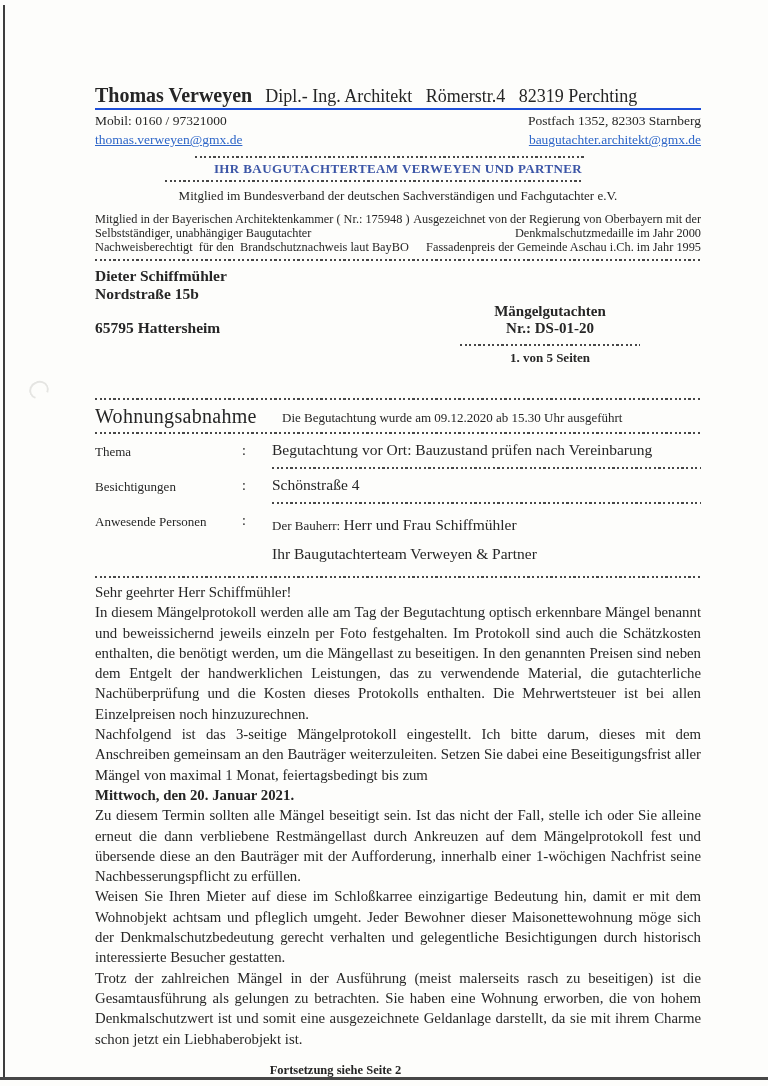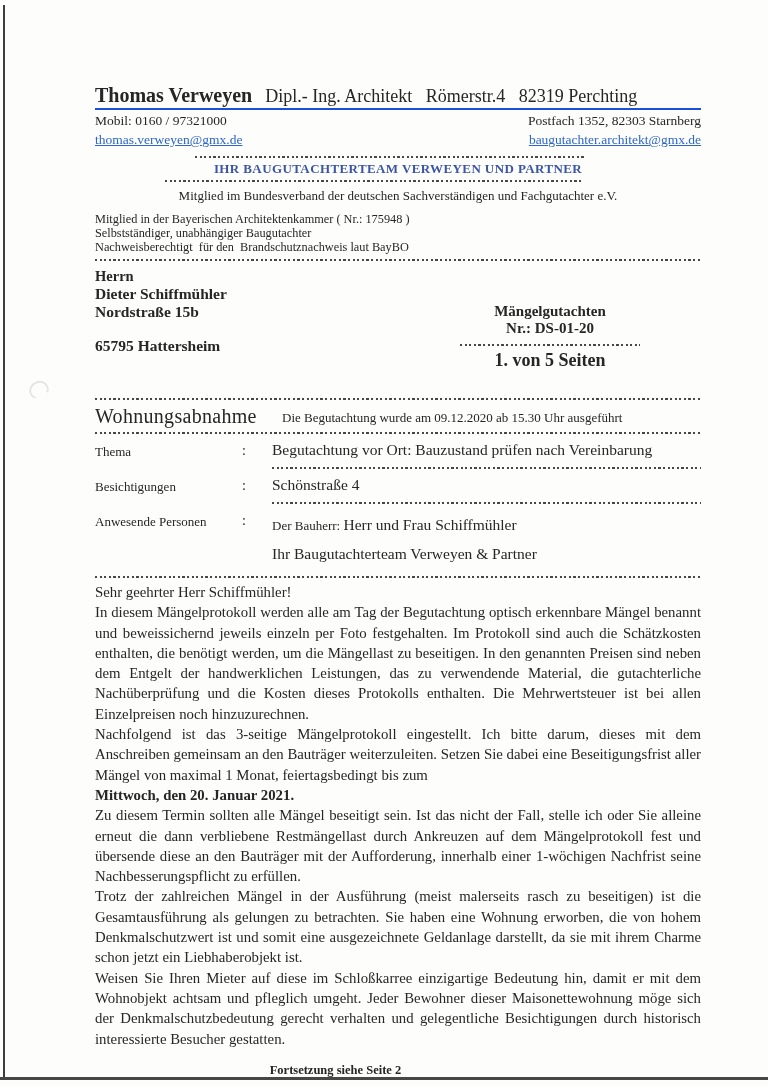--- a/index.html
+++ b/index.html
@@ -47,21 +47,21 @@
   
   .addr-section { position:relative; margin-top:6px; height:127px; }
   .recipient { font-weight:bold; }
   .r-salutation { font-size:14.5px; line-height:18px; }
   .r-line { font-size:15.5px; line-height:17.5px; }
   .r-city { margin-top:17px; }
   .report-box { position:absolute; left:360px; top:36px; width:190px; text-align:center; font-weight:bold; }
   .report-title  { font-size:15px; line-height:17px; }
   .report-number { font-size:15px; line-height:17px; }
   .report-dash   { margin:7px auto 0 auto; width:180px; }
-  .report-pages  { margin-top:4px; font-size:18px; }
+  .report-pages  { margin-top:4px; font-size:13px; }
 
   
   .dash-table-top { margin-top:4px; }
   .abnahme-row { display:grid; grid-template-columns:187px 1fr; align-items:center; padding:5px 0 4px 0; }
   .abnahme-label { font-size:20px; letter-spacing:0.3px; }
   .abnahme-note  { font-size:13px; padding-top:3px; }
   .meta-row { display:grid; grid-template-columns:147px 30px 1fr; padding:7px 0; }
   .meta-label { font-size:13px; padding-top:3px; }
   .meta-colon { font-size:14px; padding-top:2px; }
   .meta-value { font-size:15.5px; }
@@ -103,27 +103,31 @@
   <div class="dash dash2"></div>
 
   <div class="association">Mitglied im Bundesverband der deutschen Sachverständigen und Fachgutachter e.V.</div>
 
   <div class="creds">
     <div class="left">
       <div>Mitglied in der Bayerischen Architektenkammer ( Nr.: 175948 )</div>
       <div>Selbstständiger, unabhängiger Baugutachter</div>
       <div>Nachweisberechtigt  für den  Brandschutznachweis laut BayBO</div>
     </div>
+    <div class="right">
+      <div>Ausgezeichnet von der Regierung von Oberbayern mit der</div>
+      <div>Denkmalschutzmedaille im Jahr 2000</div>
+      <div>Fassadenpreis der Gemeinde Aschau i.Ch. im Jahr 1995</div>
+    </div>
   </div>
 
   <div class="dash full dash-after-creds"></div>
 
   <div class="addr-section">
     <div class="recipient">
-      <div class="r-salutation">Herrn</div>
       <div class="r-line">Dieter Schiffmühler</div>
       <div class="r-line">Nordstraße 15b</div>
       <div class="r-line r-city">65795 Hattersheim</div>
     </div>
     <div class="report-box">
       <div class="report-title">Mängelgutachten</div>
       <div class="report-number">Nr.: DS-01-20</div>
       <div class="dash report-dash"></div>
       <div class="report-pages">1. von 5 Seiten</div>
     </div>
@@ -168,18 +172,18 @@
   </div>
 
   <div class="dash full"></div>
 
   <div class="letter-body">
     <div class="greeting">Sehr geehrter Herr Schiffmühler!</div>
     <p class="para">In diesem Mängelprotokoll werden alle am Tag der Begutachtung optisch erkennbare Mängel benannt und beweissichernd jeweils einzeln per Foto festgehalten. Im Protokoll sind auch die Schätzkosten enthalten, die benötigt werden, um die Mängellast zu beseitigen. In den genannten Preisen sind neben dem Entgelt der handwerklichen Leistungen, das zu verwendende Material, die gutachterliche Nachüberprüfung und die Kosten dieses Protokolls enthalten. Die Mehrwertsteuer ist bei allen Einzelpreisen noch hinzuzurechnen.</p>
     <p class="para">Nachfolgend ist das 3-seitige Mängelprotokoll eingestellt. Ich bitte darum, dieses mit dem Anschreiben gemeinsam an den Bauträger weiterzuleiten. Setzen Sie dabei eine Beseitigungsfrist aller Mängel von maximal 1 Monat, feiertagsbedingt bis zum</p>
     <div class="deadline">Mittwoch, den 20. Januar 2021.</div>
     <p class="para">Zu diesem Termin sollten alle Mängel beseitigt sein. Ist das nicht der Fall, stelle ich oder Sie alleine erneut die dann verbliebene Restmängellast durch Ankreuzen auf dem Mängelprotokoll fest und übersende diese an den Bauträger mit der Aufforderung, innerhalb einer 1-wöchigen Nachfrist seine Nachbesserungspflicht zu erfüllen.</p>
+    <p class="para">Weisen Sie Ihren Mieter auf diese im Schloßkarree einzigartige Bedeutung hin, damit er mit dem Wohnobjekt achtsam und pfleglich umgeht. Jeder Bewohner dieser Maisonettewohnung möge sich der Denkmalschutzbedeutung gerecht verhalten und gelegentliche Besichtigungen durch historisch interessierte Besucher gestatten.</p>
     <p class="para">Trotz der zahlreichen Mängel in der Ausführung (meist malerseits rasch zu beseitigen) ist die Gesamtausführung als gelungen zu betrachten. Sie haben eine Wohnung erworben, die von hohem Denkmalschutzwert ist und somit eine ausgezeichnete Geldanlage darstellt, da sie mit ihrem Charme schon jetzt ein Liebhaberobjekt ist.</p>
-    <p class="para">Weisen Sie Ihren Mieter auf diese im Schloßkarree einzigartige Bedeutung hin, damit er mit dem Wohnobjekt achtsam und pfleglich umgeht. Jeder Bewohner dieser Maisonettewohnung möge sich der Denkmalschutzbedeutung gerecht verhalten und gelegentliche Besichtigungen durch historisch interessierte Besucher gestatten.</p>
     <div class="continuation">Fortsetzung siehe Seite 2</div>
   </div>
 
 </div>
 
 </body></html>

